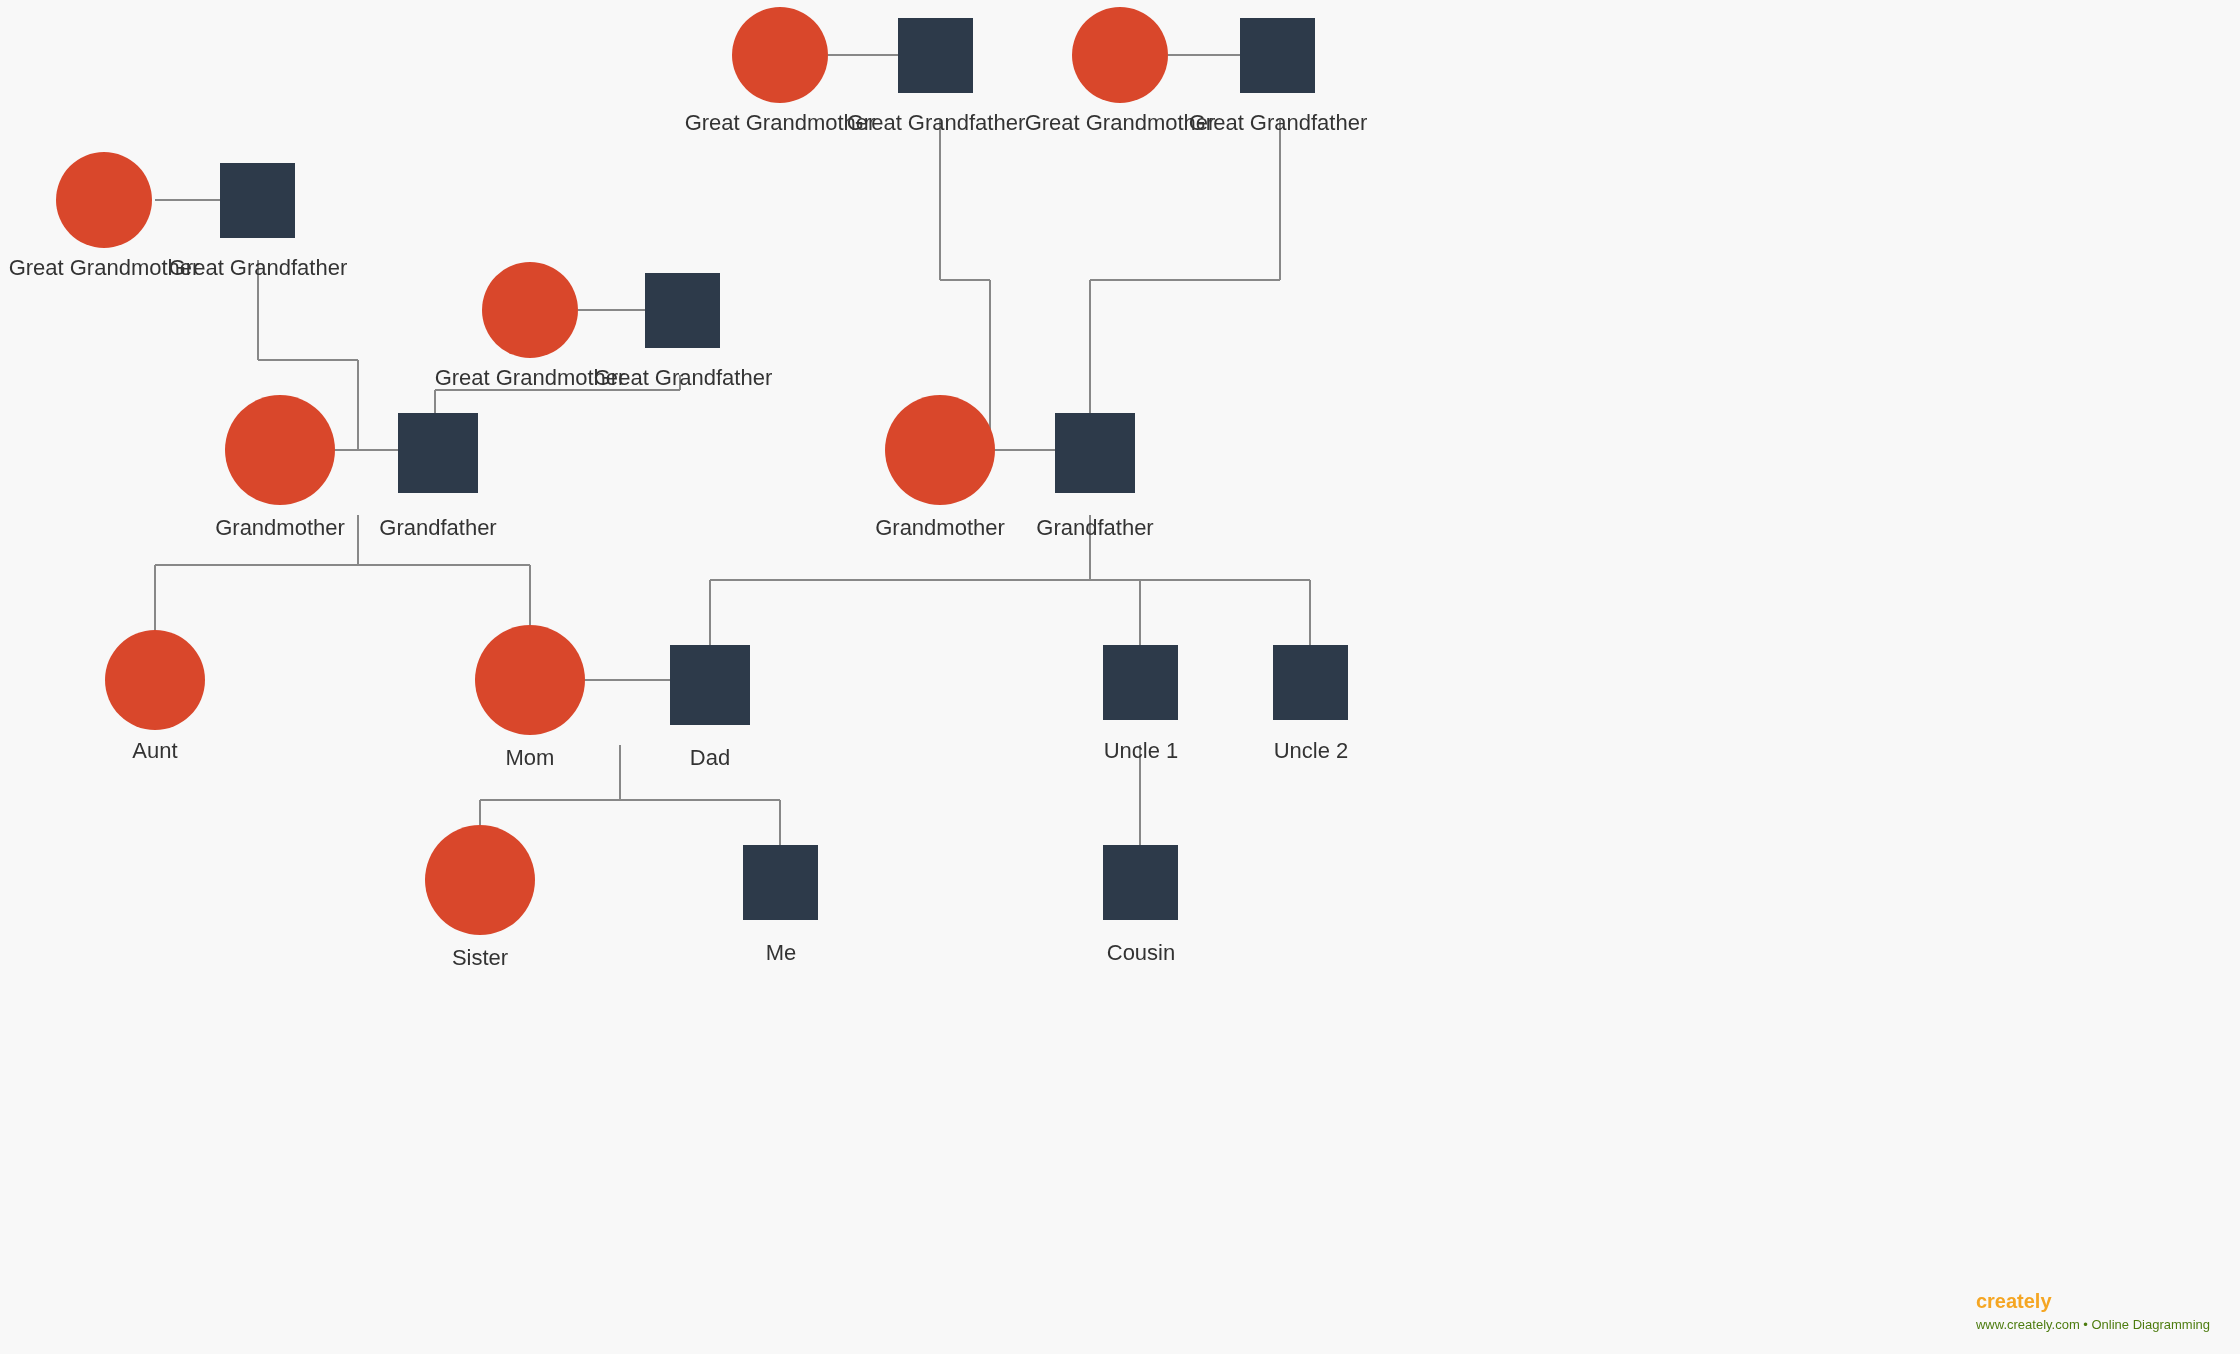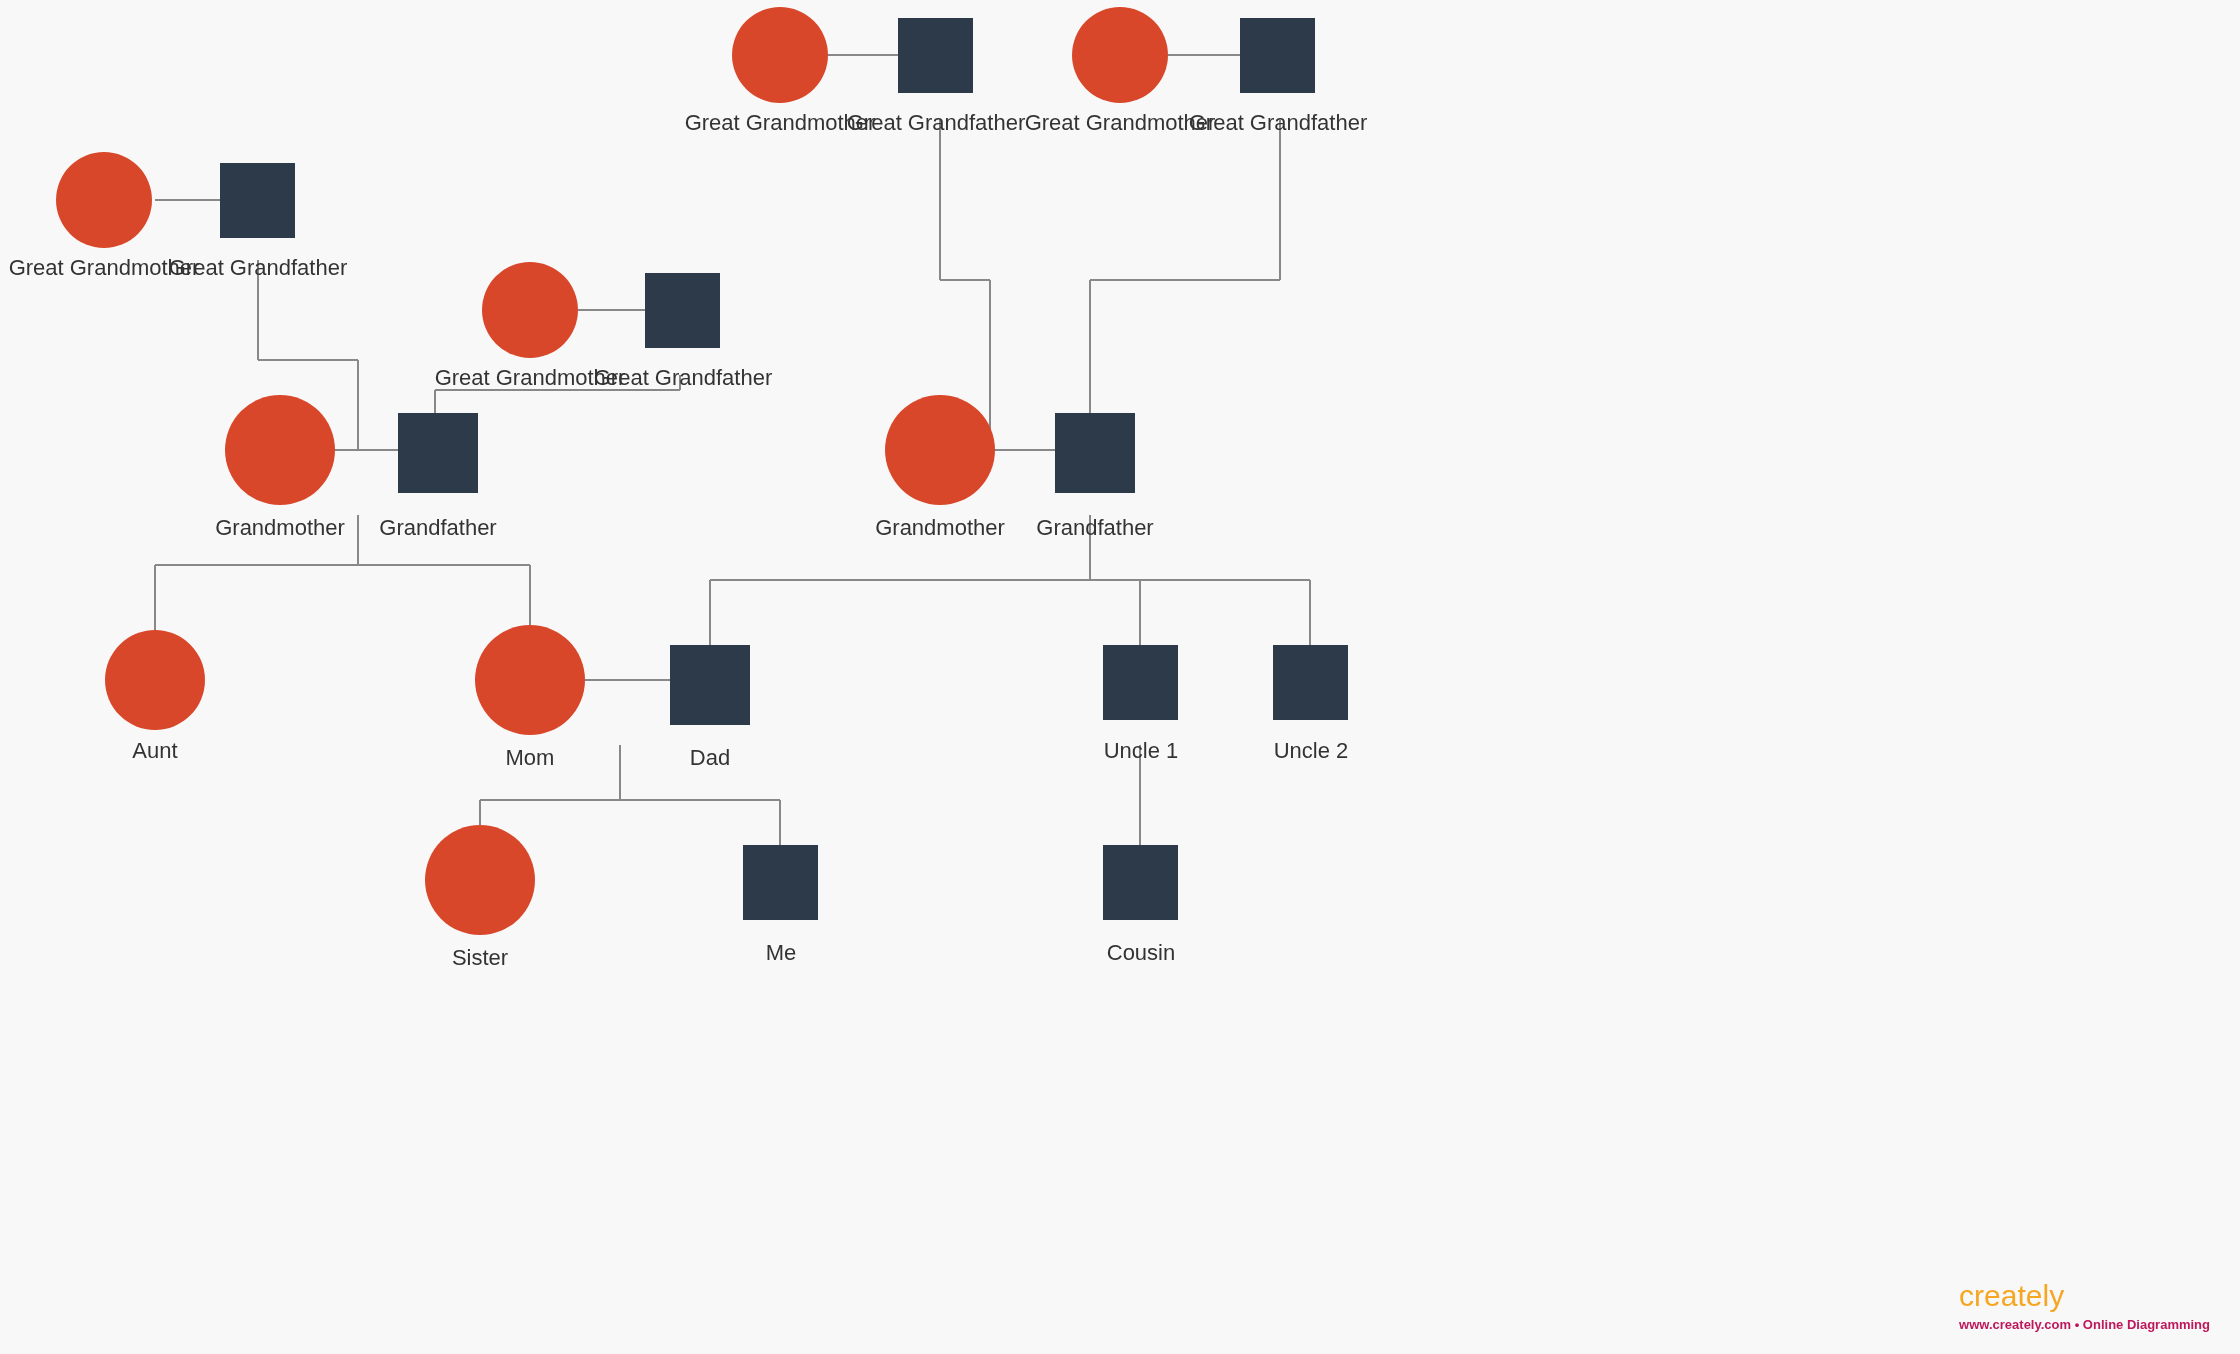--- a/index.html
+++ b/index.html
@@ -158,15 +158,15 @@
 
   <rect x="743" y="845" width="75" height="75" class="square-node"></rect>
   <text x="781" y="960" class="node-label">Me</text>
 
   <rect x="1103" y="845" width="75" height="75" class="square-node"></rect>
   <text x="1141" y="960" class="node-label">Cousin</text>
 
 </svg>
 
 <div id="creately-logo">
-  <span style="color:#f5a623;font-weight:normal;font-size:30px;">creately</span><br>
-  <span style="color:#be185d;font-size:13px;font-weight:bold;">www.creately.com • Online Diagramming</span>
+  <span style="color:#f5a623;font-weight:bold;font-size:20px;">creately</span><br>
+  <span style="color:#4d7c0f;font-size:13px;font-weight:normal;">www.creately.com • Online Diagramming</span>
 </div>
 
 </body></html>

